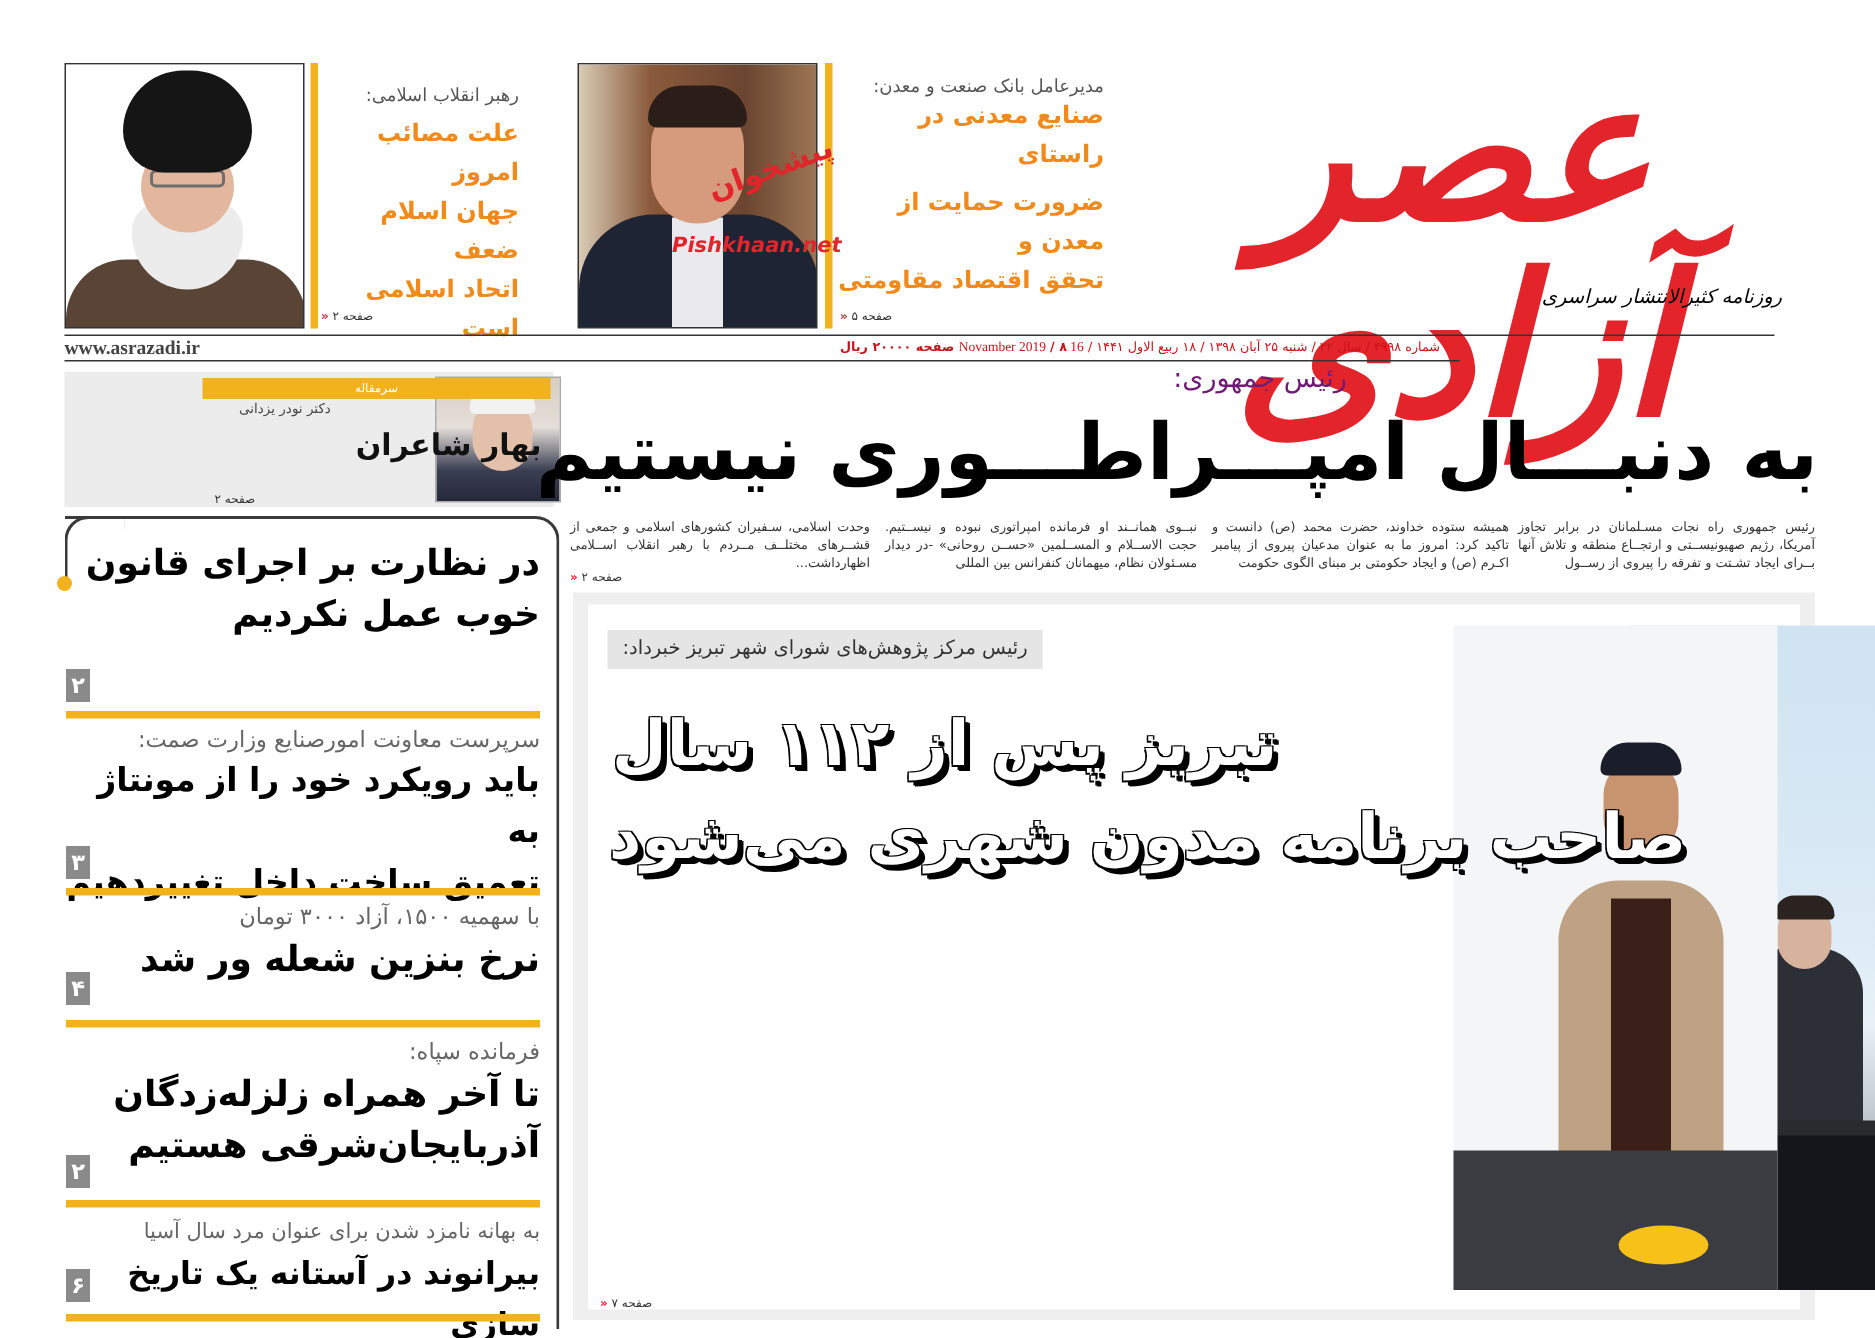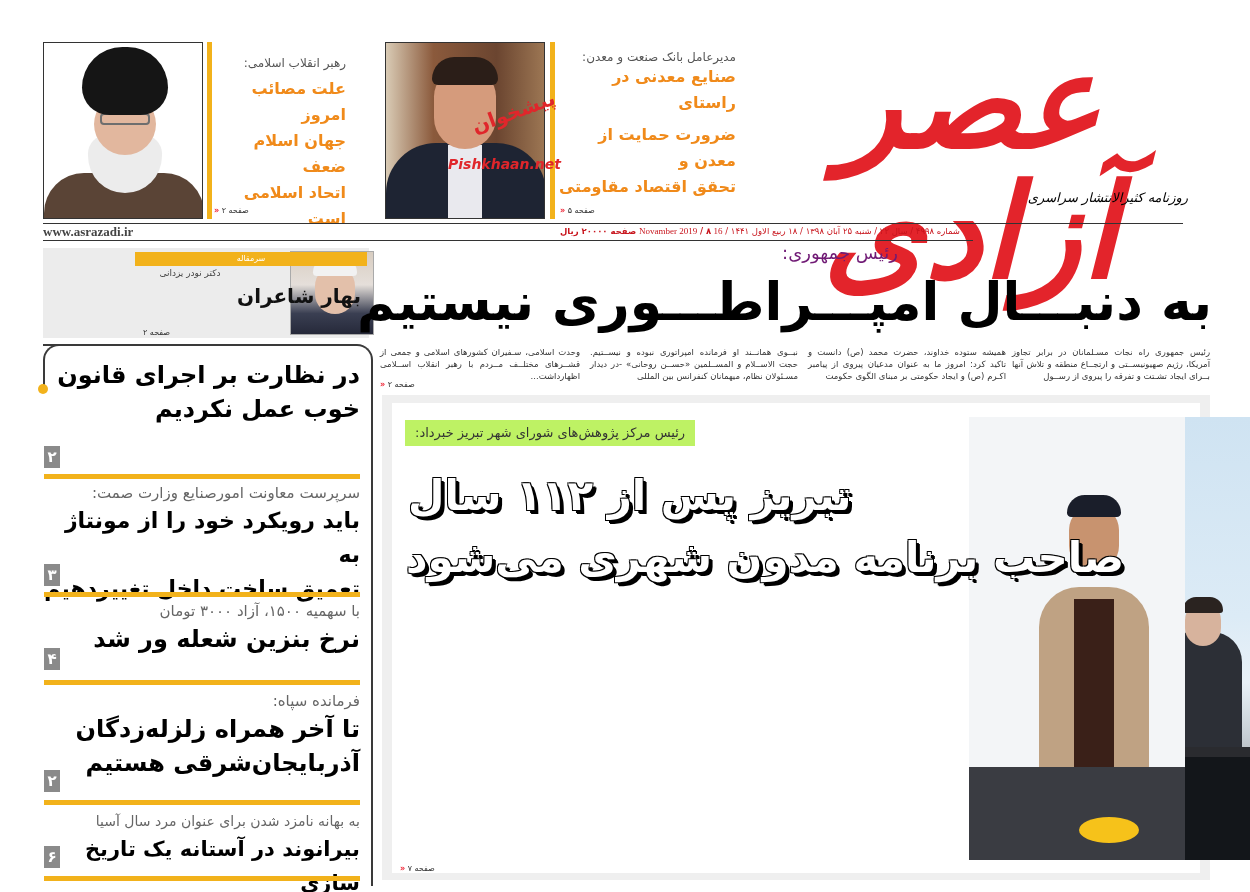--- a/index.html
+++ b/index.html
@@ -60,21 +60,21 @@
   .news-dot { width: 10px; height: 10px; background: #f2b21b; border-radius: 50%; }
   .news-item .kicker { font-size: 15px; color: #666; text-align: right; line-height: 22px; }
   .news-item .title { font-size: 24px; font-weight: 900; color: #000; text-align: right; line-height: 34px; }
   .news-sep { height: 5px; background: #f2b21b; }
   .pnum { width: 16px; height: 22px; background: #8a8a8a; color: #fff; font-size: 15px; font-weight: bold; text-align: center; line-height: 22px; }
 
   
   .feature-frame { background: #efefef; }
   .feature-inner { background: #fff; }
   .feature-photo { overflow: hidden; position: relative; background: linear-gradient(180deg,#cfe3f2 0%,#dcebf6 45%,#e9f1f7 60%,#c7ced4 72%,#6b6d70 100%); }
-  .feature-kicker-box { background: #bef264; font-size: 13px; color: #333; padding: 0 10px; line-height: 26px; white-space: nowrap; }
+  .feature-kicker-box { background: #e5e5e5; font-size: 13px; color: #333; padding: 0 10px; line-height: 26px; white-space: nowrap; }
   .feature-title { font-size: 42px; font-weight: 900; color: #fff; text-shadow: 3px 3px 0 #000, -1px -1px 0 #000, 1px -1px 0 #000, -1px 1px 0 #000, 4px 4px 0 #000; white-space: nowrap; line-height: 56px; }
   .person { position: absolute; }
   .table { position: absolute; background: #2a2b2f; }
   .wall-right { position: absolute; background: #f3f5f7; }
   .dark-overlay { position: absolute; background: rgba(15,18,22,0.82); }
   .fruit { position: absolute; background: #f6c21a; border-radius: 50%; }
 </style>
 </head>
 <body>
 

